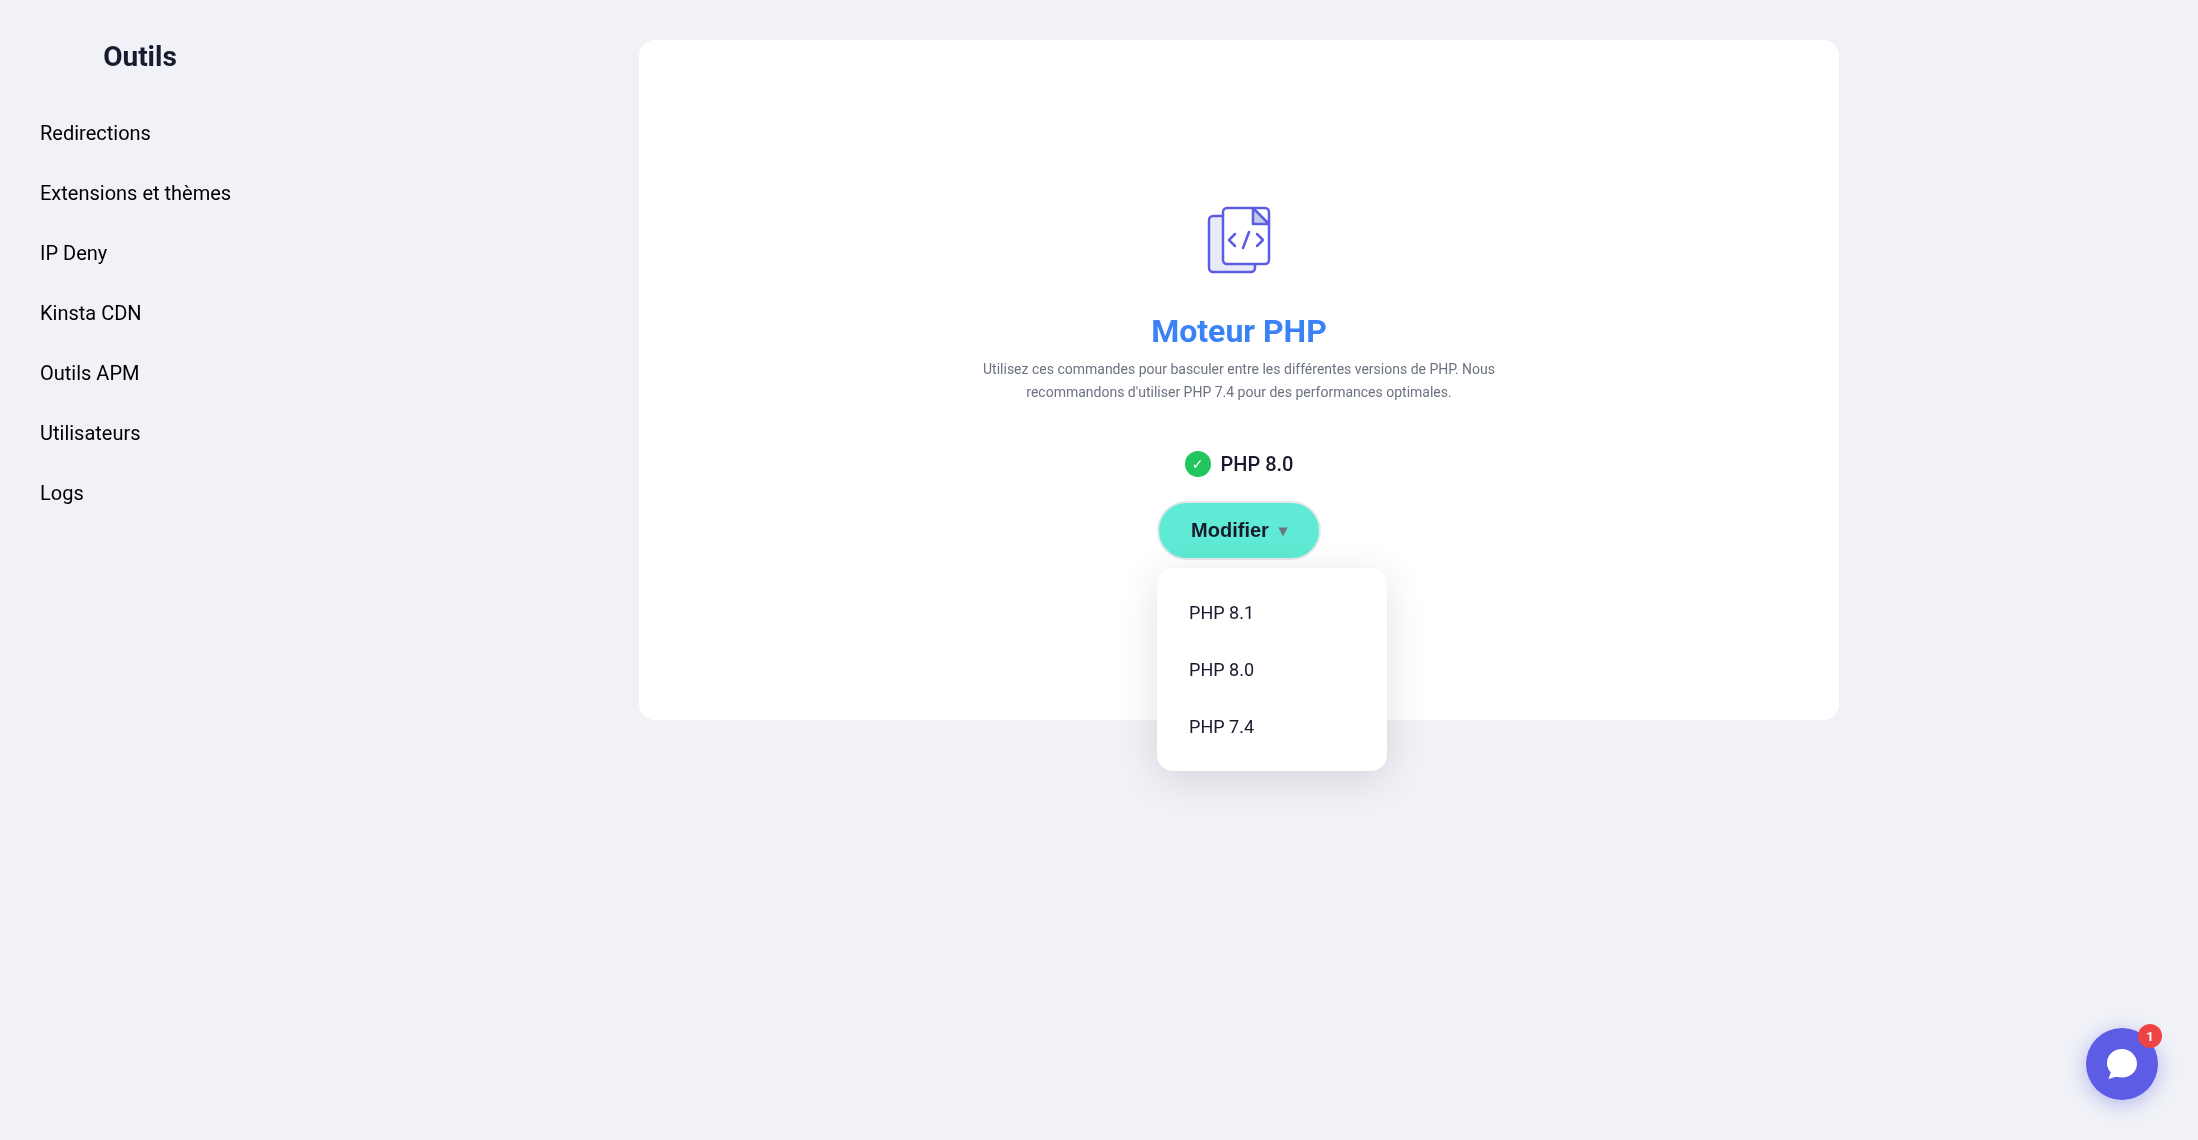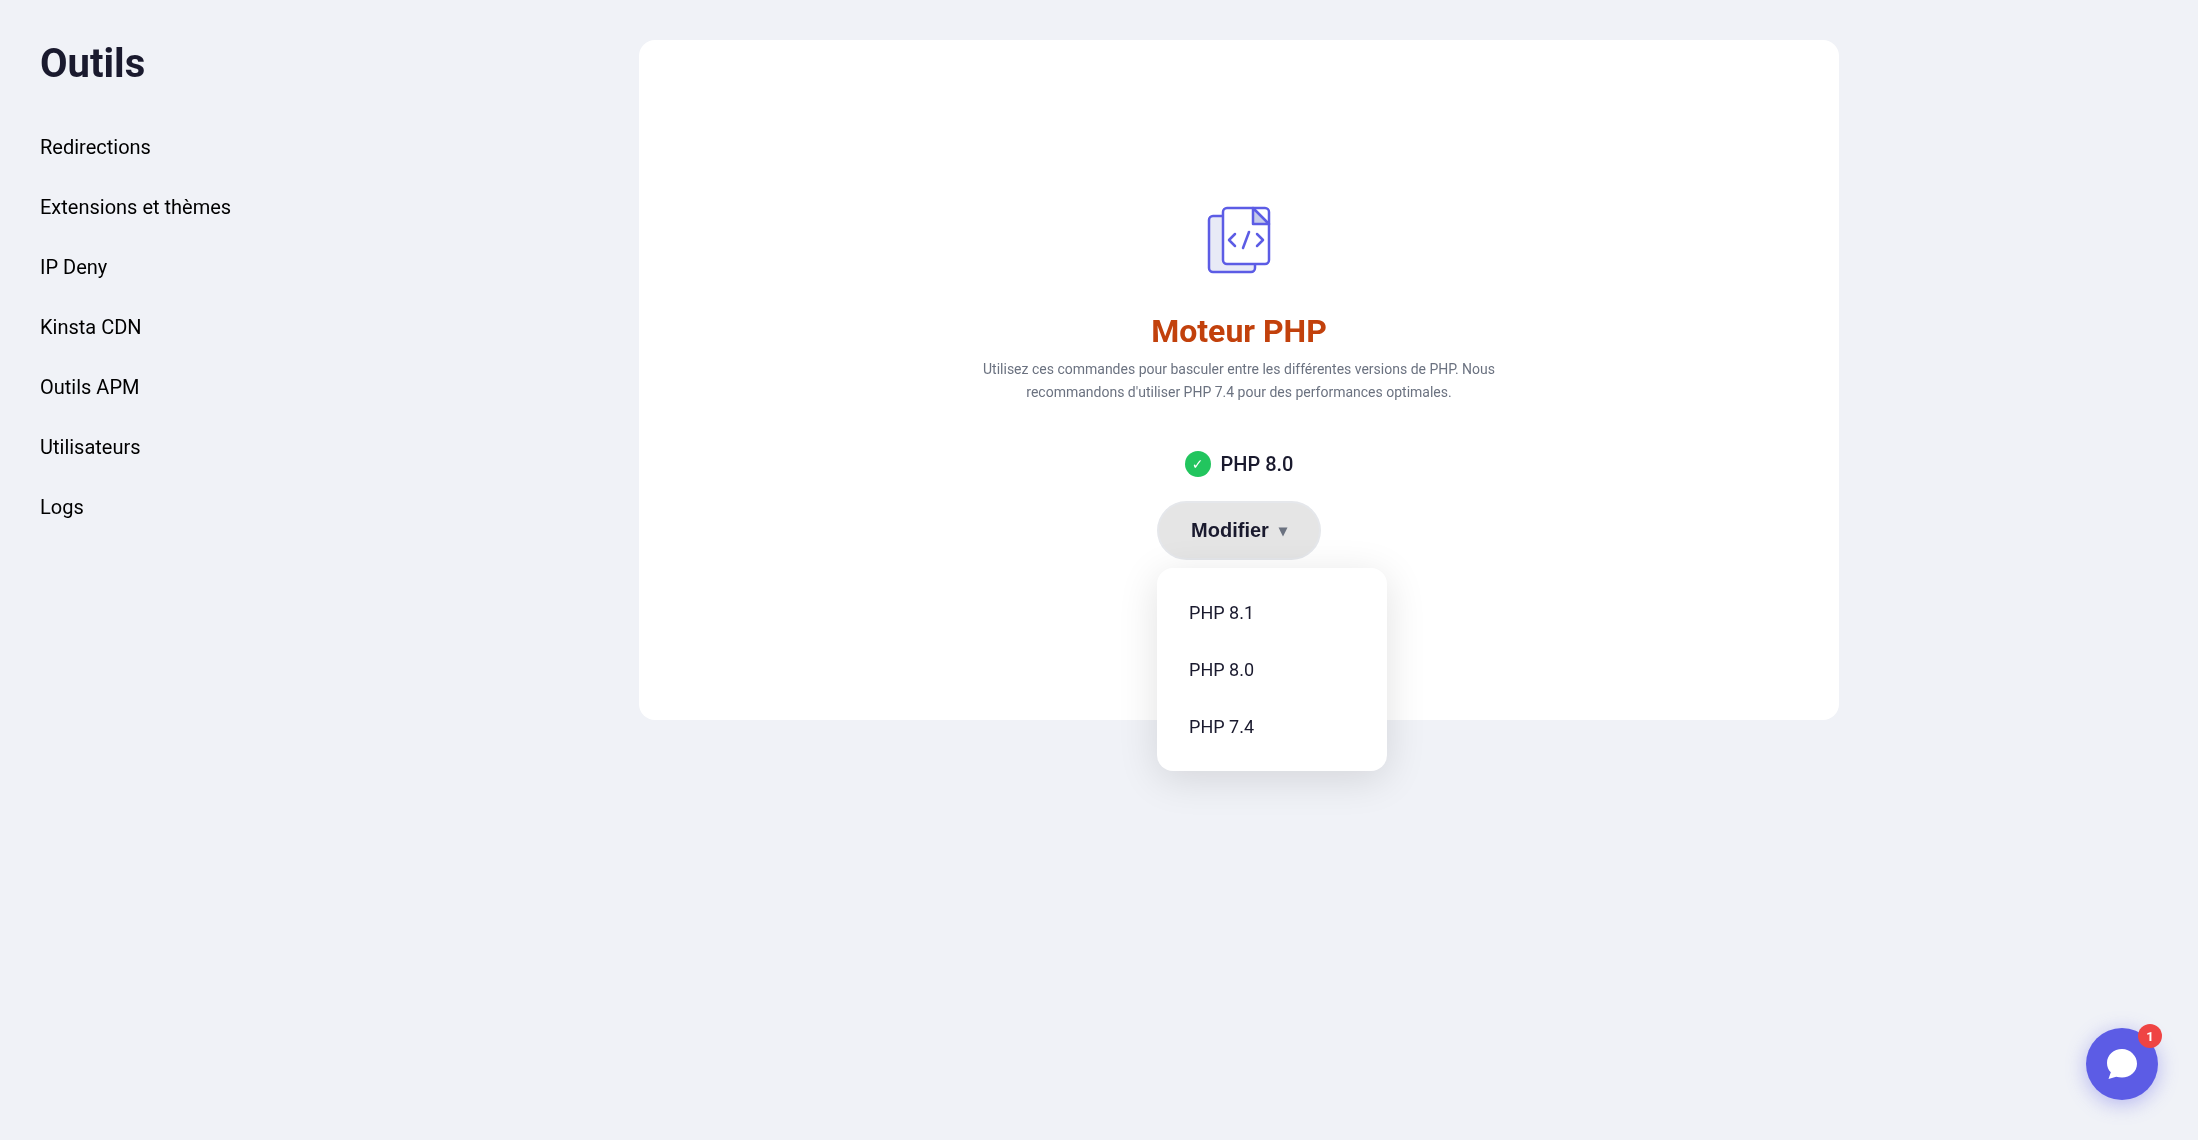--- a/index.html
+++ b/index.html
@@ -13,24 +13,25 @@
     
     .sidebar {
       width: 280px;
       min-width: 280px;
       background: #f0f2f7;
       padding: 30px 0;
       display: flex;
       flex-direction: column;
     }
     .sidebar-title {
-      font-size: 40px;
+      font-size: 28px;
       font-weight: 700;
       color: #1a1a2e;
       padding: 10px 40px 30px 40px;
+      text-align: center;
     }
     .sidebar-item {
       padding: 18px 40px;
       font-size: 20px;
       color: #000000;
       cursor: pointer;
       transition: color 0.2s;
     }
 
     
@@ -56,21 +57,21 @@
       position: relative;
     }
 
     .php-icon {
       margin-bottom: 28px;
     }
 
     .page-title {
       font-size: 32px;
       font-weight: 700;
-      color: #c2410c;
+      color: #3b82f6;
       margin-bottom: 8px;
     }
 
     .page-description {
       font-size: 14px;
       color: #6b7280;
       text-align: center;
       max-width: 520px;
       line-height: 1.6;
       margin-bottom: 48px;
@@ -101,21 +102,21 @@
       align-items: center;
       justify-content: center;
       color: white;
       font-size: 14px;
     }
 
     .modifier-btn {
       display: flex;
       align-items: center;
       gap: 10px;
-      background: #e5e5e5;
+      background: #5eead4;
       border: 2px solid #e5e7eb;
       border-radius: 50px;
       padding: 16px 32px;
       font-size: 20px;
       font-weight: 600;
       color: #1a1a2e;
       cursor: pointer;
       transition: border-color 0.2s;
       position: relative;
     }

